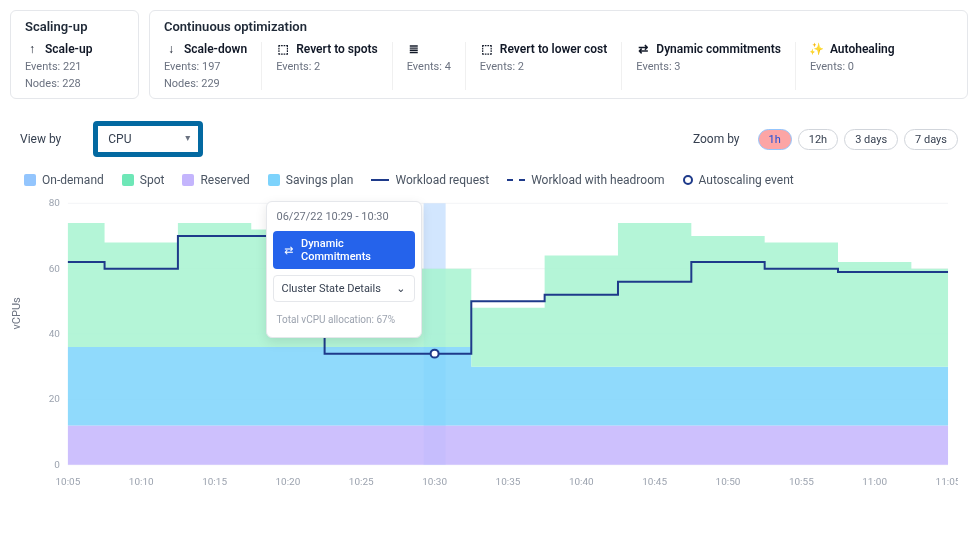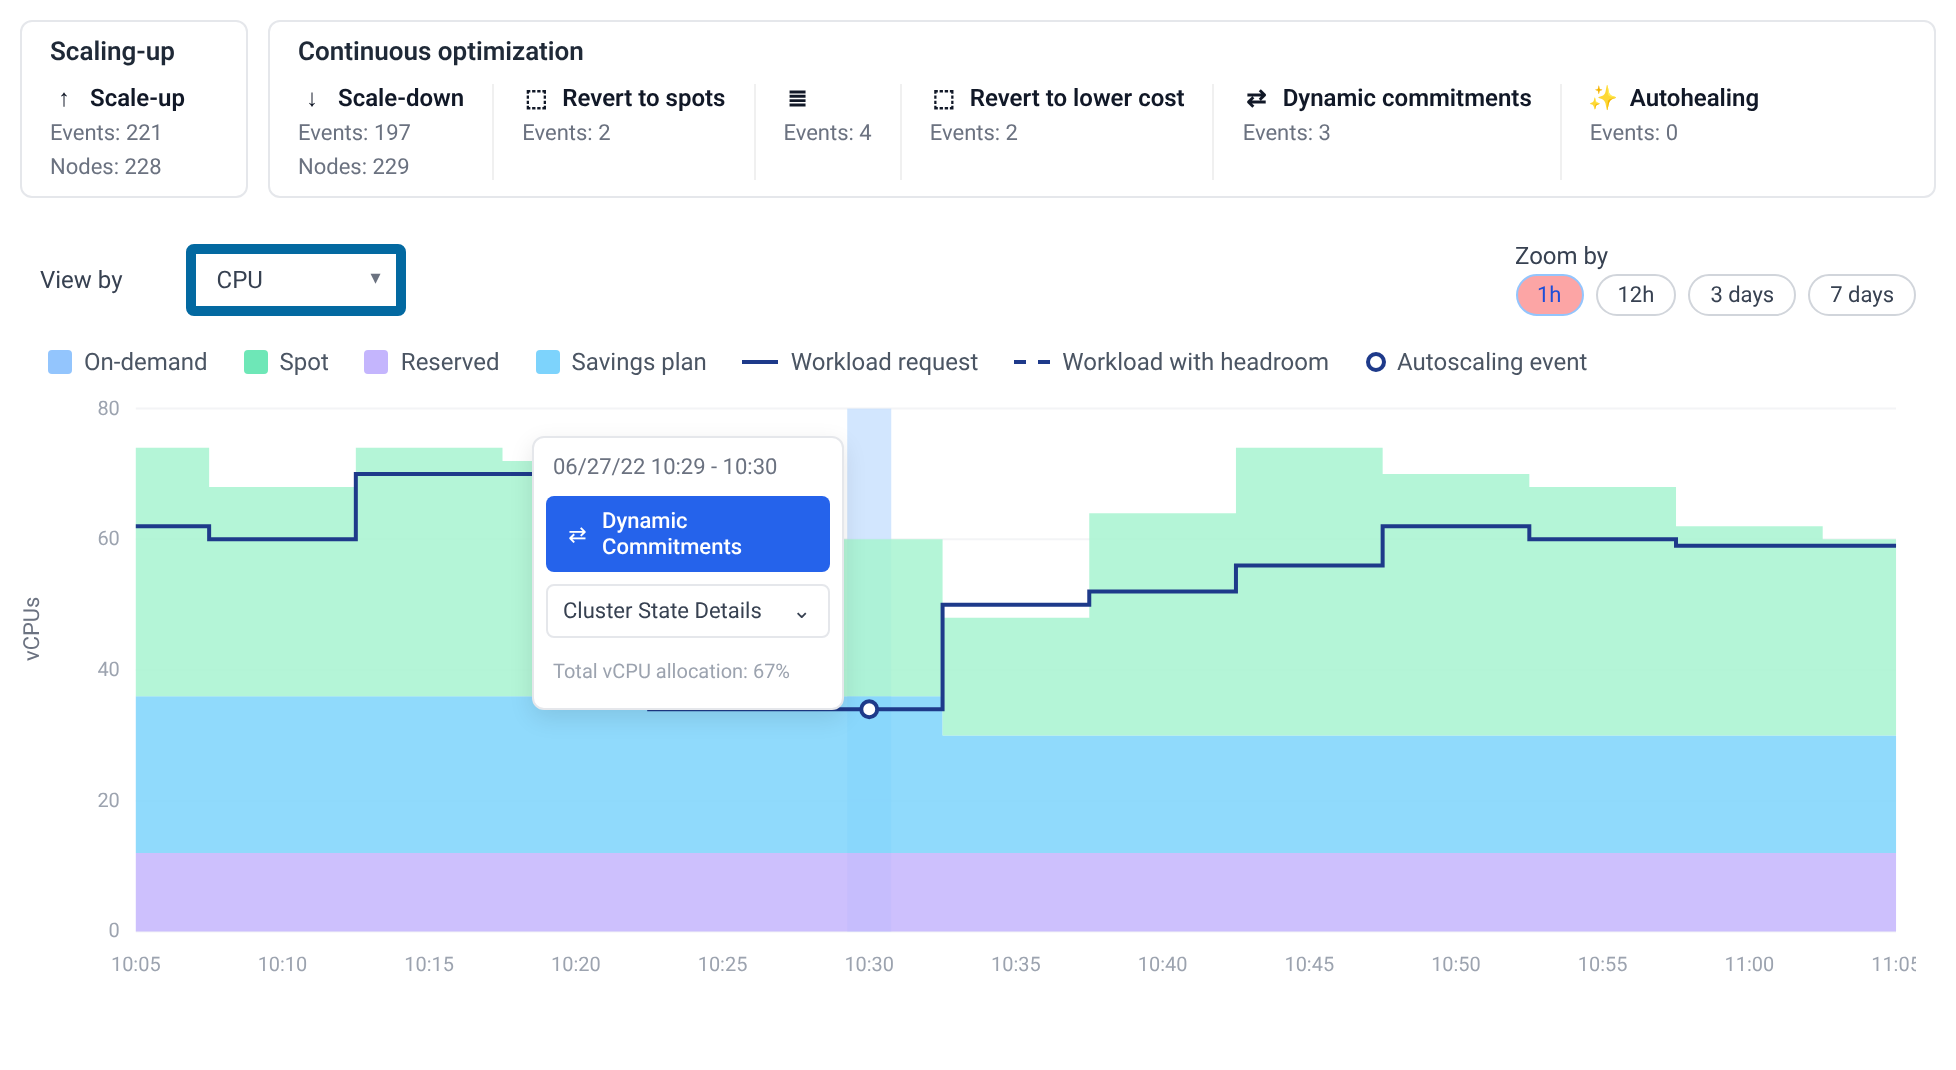--- a/index.html
+++ b/index.html
@@ -1,36 +1,36 @@
 <!DOCTYPE html>
 <html><head>
 <meta charset="utf-8">
 <style>
 * { margin: 0; padding: 0; box-sizing: border-box; }
 body { font-family: -apple-system, BlinkMacSystemFont, "Segoe UI", Roboto, Arial, sans-serif; background: #fff; color: #333; font-size: 12px; }
 .container { width: 978px; padding: 10px; }
 .cards-row { display: flex; gap: 10px; margin-bottom: 16px; }
 .card-group { background: #fff; border: 1px solid #e5e7eb; border-radius: 6px; padding: 8px 14px; }
-.card-group.group1 { width: 114px; }
+.card-group.group1 { width: 129px; }
 .card-group.group2 { flex: 1; }
 .group-title { font-size: 13px; font-weight: 600; color: #1f2937; margin-bottom: 8px; }
 .card-row { display: flex; gap: 14px; }
 .metric-card { display: flex; flex-direction: column; gap: 4px; padding-right: 14px; border-right: 1px solid #f0f0f0; }
 .metric-card:last-child { border-right: none; }
 .metric-head { display: flex; align-items: center; gap: 6px; font-size: 12px; font-weight: 600; color: #111827; }
 .metric-sub { font-size: 11px; color: #6b7280; }
 .icon { width: 14px; height: 14px; display: inline-flex; align-items: center; justify-content: center; }
 .controls { display: flex; align-items: center; justify-content: space-between; padding: 6px 10px; }
 .controls-left { display: flex; align-items: center; gap: 10px; }
 .tab { font-size: 12px; color: #9ca3af; padding: 4px 2px; cursor: pointer; }
 .tab.active { color: #111827; font-weight: 600; border-bottom: 2px solid #2563eb; }
 .viewby { font-size: 12px; color: #374151; display: flex; align-items: center; gap: 8px; }
 .select { border: 5px solid #0369a1; border-radius: 4px; padding: 6px 30px 6px 10px; font-size: 12px; position: relative; background: #fff; min-width: 110px; margin-left: 24px; }
 .select::after { content: "▾"; position: absolute; right: 8px; top: 6px; color: #6b7280; font-size: 10px; }
-.zoom { display: flex; align-items: flex-start; gap: 2px; font-size: 12px; color: #374151; flex-direction: column; }
+.zoom { display: flex; align-items: center; gap: 18px; font-size: 12px; color: #374151; }
 .pill { border: 1px solid #d1d5db; border-radius: 12px; padding: 3px 10px; font-size: 11px; color: #374151; cursor: pointer; background: #fff; }
 .pill.active { background: #fca5a5; border-color: #93c5fd; color: #1d4ed8; }
 .legend { display: flex; flex-wrap: wrap; gap: 18px; padding: 10px 14px 6px; font-size: 12px; color: #4b5563; align-items: center; }
 .leg-item { display: flex; align-items: center; gap: 6px; }
 .swatch { width: 12px; height: 12px; border-radius: 2px; }
 .line-swatch { width: 18px; height: 0; border-top: 2px solid #1e3a8a; }
 .dash-swatch { width: 18px; height: 0; border-top: 2px dashed #1e3a8a; }
 .circle-swatch { width: 10px; height: 10px; border-radius: 50%; border: 2px solid #1e3a8a; background: #fff; }
 .chart-wrap { position: relative; margin: 0 10px 10px; }
 .chart { width: 100%; height: 300px; display: block; }
@@ -189,21 +189,21 @@
         <text x="342" y="292" text-anchor="middle" class="axis-tick">10:25</text>
         <text x="415.5" y="292" text-anchor="middle" class="axis-tick">10:30</text>
         <text x="489" y="292" text-anchor="middle" class="axis-tick">10:35</text>
         <text x="562.5" y="292" text-anchor="middle" class="axis-tick">10:40</text>
         <text x="636" y="292" text-anchor="middle" class="axis-tick">10:45</text>
         <text x="709.5" y="292" text-anchor="middle" class="axis-tick">10:50</text>
         <text x="783" y="292" text-anchor="middle" class="axis-tick">10:55</text>
         <text x="856.5" y="292" text-anchor="middle" class="axis-tick">11:00</text>
         <text x="930" y="292" text-anchor="middle" class="axis-tick">11:05</text>
       </svg>
-    <div class="tooltip" id="tooltip" style="left: 245.5px; top: 24px;">
+    <div class="tooltip" id="tooltip" style="left: 245.5px; top: 8px;">
       <div class="tooltip-header">06/27/22 10:29 - 10:30</div>
       <div class="tooltip-badge">
         <span class="icon">⇄</span>
         <span>Dynamic Commitments</span>
       </div>
       <div class="tooltip-dropdown">
         <span>Cluster State Details</span>
         <span>⌄</span>
       </div>
       <div class="tooltip-footer">Total vCPU allocation: 67%</div>

